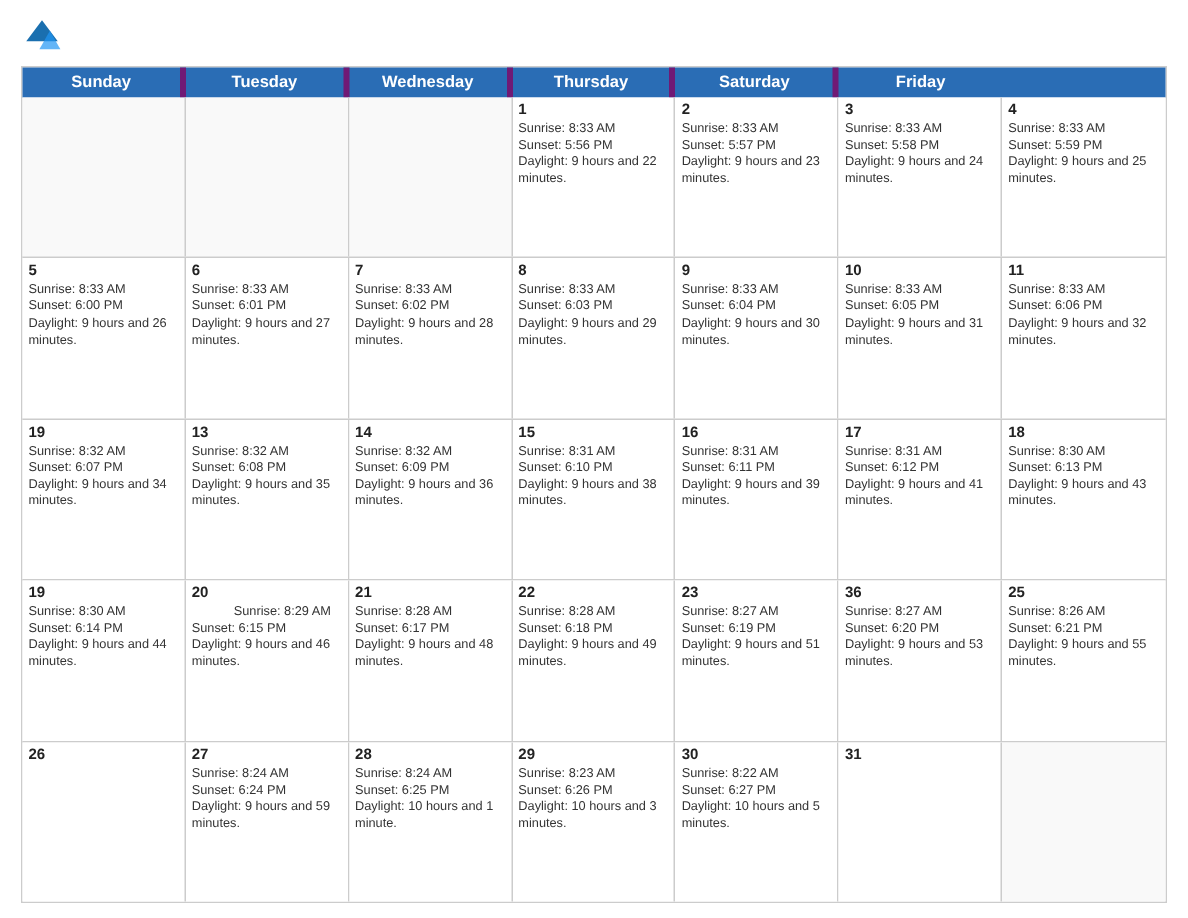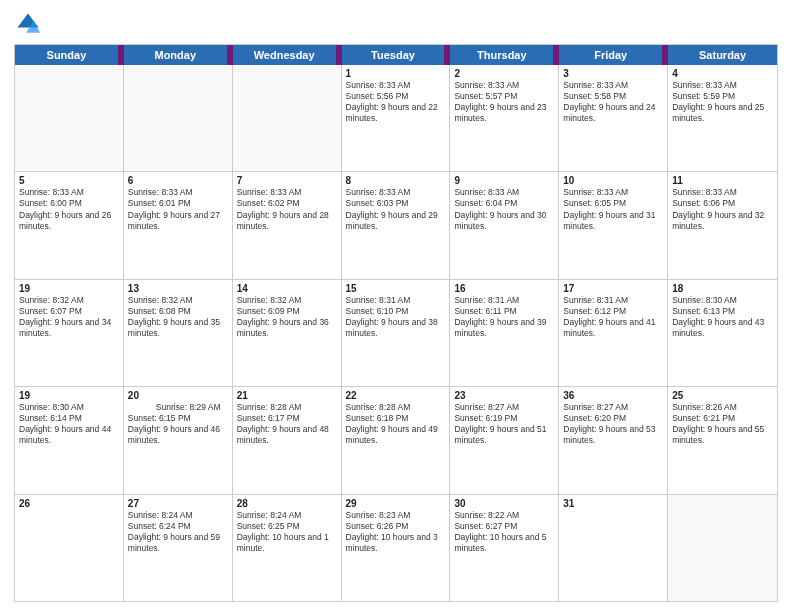--- a/index.html
+++ b/index.html
@@ -71,21 +71,21 @@
       display: grid;
       grid-template-columns: repeat(7, 1fr);
       background: #2a6db5;
     }
     .cal-header-cell {
       color: #fff;
       font-size: 11px;
       font-weight: bold;
       text-align: center;
       padding: 4px 2px;
-      border-right: 6px solid #701a75;
+      border-right: 4px solid #701a75;
     }
     .cal-header-cell:last-child { border-right: none; }
     .cal-body {
       flex: 1;
       display: flex;
       flex-direction: column;
     }
     .cal-row {
       display: grid;
       grid-template-columns: repeat(7, 1fr);
@@ -135,26 +135,25 @@
     </div>
     <div class="title-block">
       <div class="month-title"></div>
       <div class="location"></div>
     </div>
   </div>
 
   <div class="calendar">
     <div class="cal-header">
     <div class="cal-header-cell">Sunday</div>
-        <div class="cal-header-cell">Monday</div>
+        <div class="cal-header-cell">Tuesday</div>
         <div class="cal-header-cell">Wednesday</div>
-        <div class="cal-header-cell">Tuesday</div>
         <div class="cal-header-cell">Thursday</div>
+        <div class="cal-header-cell">Saturday</div>
         <div class="cal-header-cell">Friday</div>
-        <div class="cal-header-cell">Saturday</div>
       </div>
     <div class="cal-body">
     <div class="cal-row">
           <div class="cal-cell empty"></div>
           <div class="cal-cell empty"></div>
           <div class="cal-cell empty"></div>
           <div class="cal-cell"><span class="day-num">1</span><span class="cell-text" style="white-space: pre-line;">Sunrise: 8:33 AM
 Sunset: 5:56 PM
 Daylight: 9 hours and 22 minutes.</span></div>
           <div class="cal-cell"><span class="day-num">2</span><span class="cell-text" style="white-space: pre-line;">Sunrise: 8:33 AM

